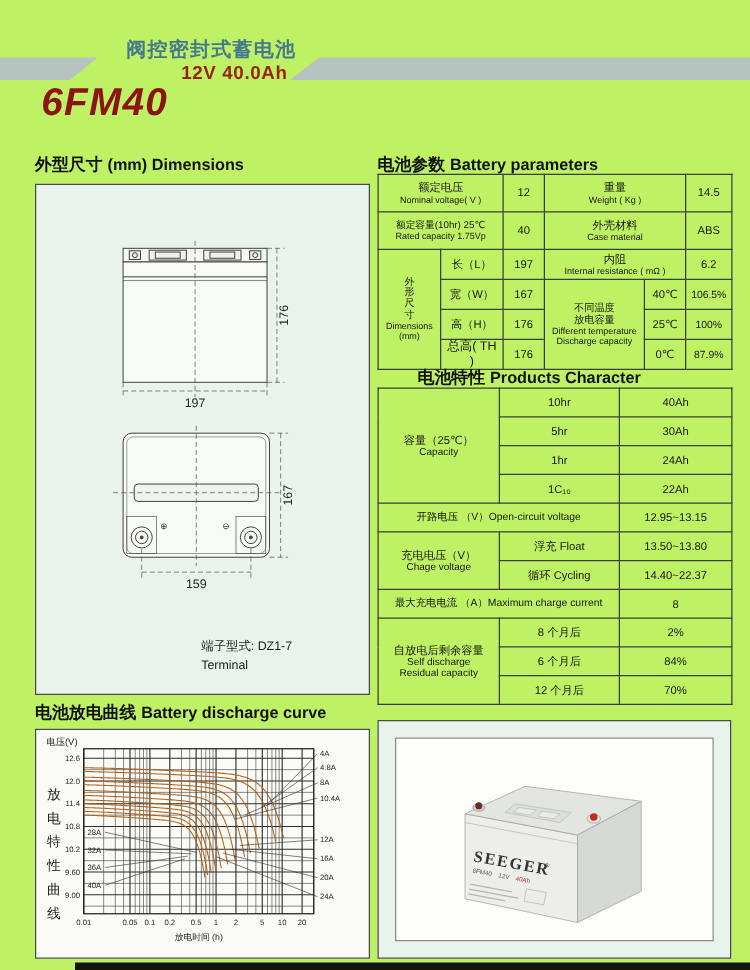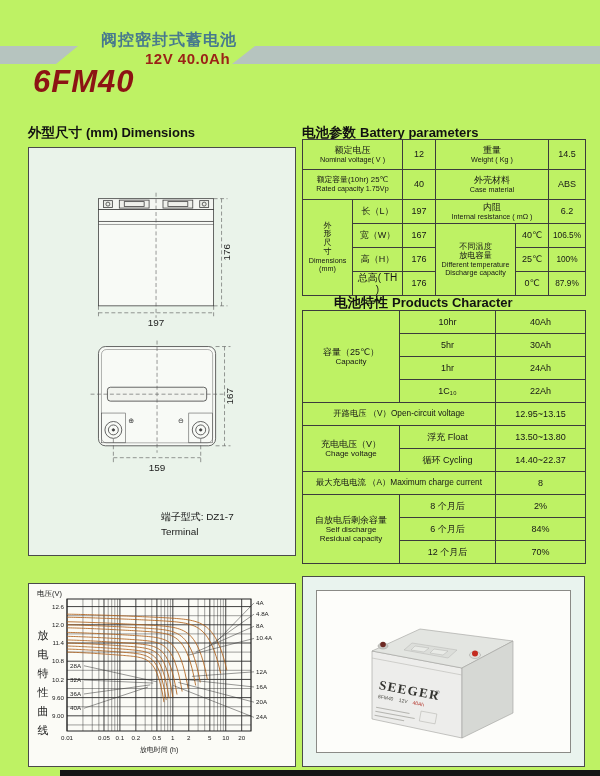--- a/index.html
+++ b/index.html
@@ -258,20 +258,23 @@
       <td class="val">6 个月后</td>
       <td class="val">84%</td>
     </tr>
     <tr style="height:23px">
       <td class="val">12 个月后</td>
       <td class="val">70%</td>
     </tr>
   </tbody>
     </table>
 
+  <div class="sec-title" style="left:28px;top:561px;">
+    <span class="t-cn">电池放电曲线</span><span class="t-en">Battery discharge curve</span>
+  </div>
   <div class="panel chart-panel">
     <div id="chart-mount"><svg width="266" height="182">
           <line x1="38" y1="15" x2="38" y2="147" stroke="#2c2c2c" stroke-width="0.9"></line>
           <line x1="53.92970596782891" y1="15" x2="53.92970596782891" y2="147" stroke="#2c2c2c" stroke-width="0.45"></line>
           <line x1="63.24798660652282" y1="15" x2="63.24798660652282" y2="147" stroke="#2c2c2c" stroke-width="0.45"></line>
           <line x1="69.85941193565782" y1="15" x2="69.85941193565782" y2="147" stroke="#2c2c2c" stroke-width="0.45"></line>
           <line x1="74.98763182999681" y1="15" x2="74.98763182999681" y2="147" stroke="#2c2c2c" stroke-width="0.9"></line>
           <line x1="79.17769257435174" y1="15" x2="79.17769257435174" y2="147" stroke="#2c2c2c" stroke-width="0.45"></line>
           <line x1="82.72033845571488" y1="15" x2="82.72033845571488" y2="147" stroke="#2c2c2c" stroke-width="0.45"></line>
           <line x1="85.78911790348671" y1="15" x2="85.78911790348671" y2="147" stroke="#2c2c2c" stroke-width="0.45"></line>

